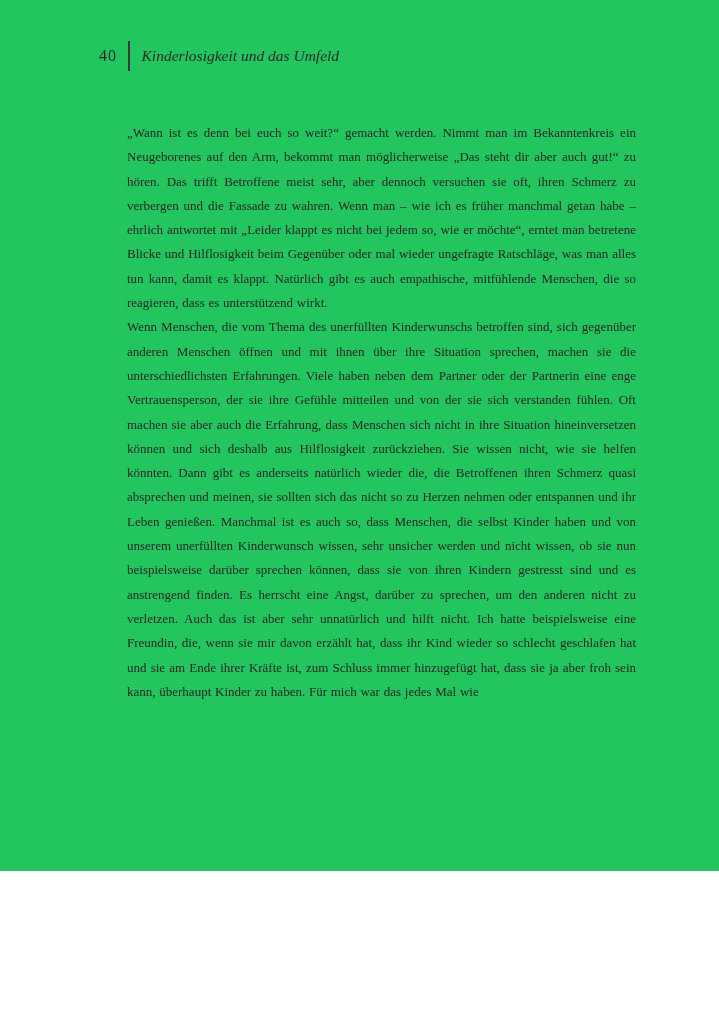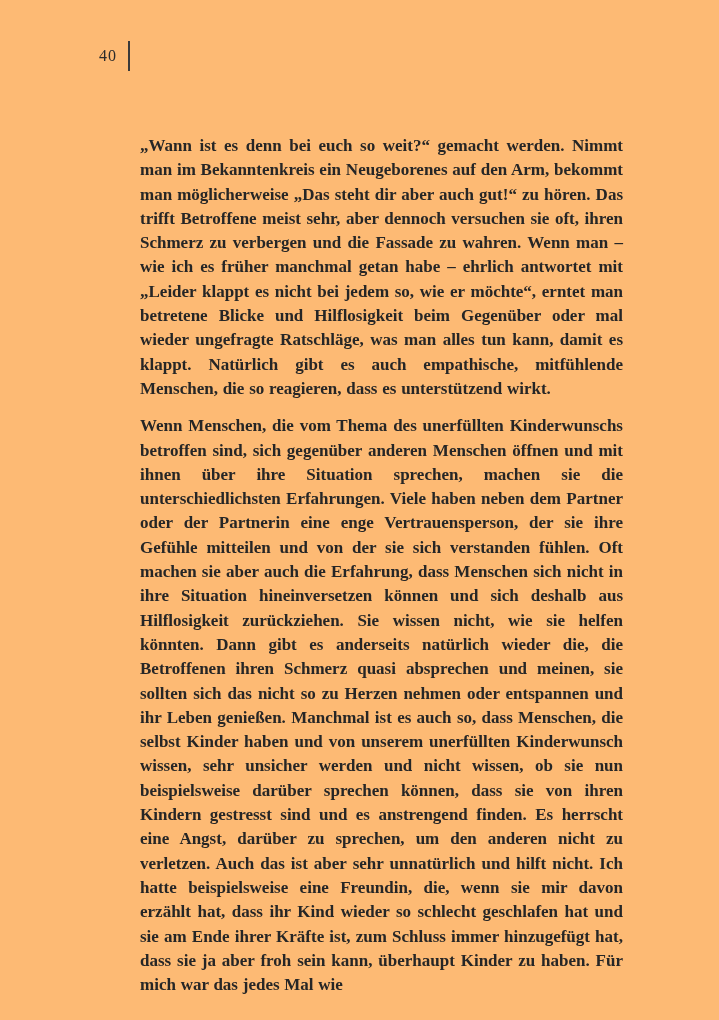--- a/index.html
+++ b/index.html
@@ -3,22 +3,22 @@
 <meta charset="utf-8">
 <style>
   html, body {
     margin: 0;
     padding: 0;
     background: #ffffff;
   }
   .page {
     position: relative;
     width: 719px;
-    height: 1020px;
-    background: #fdba74;
+    height: 871px;
+    background: #22c55e;
     font-family: "Liberation Serif", serif;
     color: #262626;
     overflow: hidden;
     box-sizing: border-box;
   }
   .page-header {
     position: absolute;
     top: 40px;
     left: 99px;
     display: flex;
@@ -45,46 +45,46 @@
     color: #2b2b2b;
     white-space: nowrap;
   }
   .body-text {
     position: absolute;
     left: 127px;
     top: 121px;
     width: 509px;
   }
   .body-text p {
-    margin: 13px;
-    font-size: 17px;
+    margin: 0;
+    font-size: 13px;
     line-height: 24.3px;
     text-align: justify;
     hyphens: auto;
     -webkit-hyphens: auto;
     word-spacing: 0.5px;
-    font-weight: bold;
   }
   .section-heading {
     font-weight: normal;
     font-size: 20.5px;
     line-height: 26px;
     margin: 34px 0 27px 0;
     color: #262626;
     letter-spacing: 0.2px;
   }
 </style>
 </head>
 <body>
 
 <div class="page">
 
   <header class="page-header">
     <span class="page-number">40</span>
     <span class="header-divider"></span>
+    <span class="running-head">Kinderlosigkeit und das Umfeld</span>
   </header>
 
   <main class="body-text">
     <p>„Wann ist es denn bei euch so weit?“ gemacht werden. Nimmt man im Bekanntenkreis ein Neugeborenes auf den Arm, bekommt man möglicherweise „Das steht dir aber auch gut!“ zu hören. Das trifft Betroffene meist sehr, aber dennoch versuchen sie oft, ihren Schmerz zu verbergen und die Fassade zu wahren. Wenn man – wie ich es früher manchmal getan habe – ehrlich antwortet mit „Leider klappt es nicht bei jedem so, wie er möchte“, erntet man betretene Blicke und Hilflosigkeit beim Gegenüber oder mal wieder ungefragte Ratschläge, was man alles tun kann, damit es klappt. Natürlich gibt es auch empathische, mitfühlende Menschen, die so reagieren, dass es unterstützend wirkt.</p>
     <p>Wenn Menschen, die vom Thema des unerfüllten Kinderwunschs betroffen sind, sich gegenüber anderen Menschen öffnen und mit ihnen über ihre Situation sprechen, machen sie die unterschiedlichsten Erfahrungen. Viele haben neben dem Partner oder der Partnerin eine enge Vertrauensperson, der sie ihre Gefühle mitteilen und von der sie sich verstanden fühlen. Oft machen sie aber auch die Erfahrung, dass Menschen sich nicht in ihre Situation hineinversetzen können und sich deshalb aus Hilflosigkeit zurückziehen. Sie wissen nicht, wie sie helfen könnten. Dann gibt es anderseits natürlich wieder die, die Betroffenen ihren Schmerz quasi absprechen und meinen, sie sollten sich das nicht so zu Herzen nehmen oder entspannen und ihr Leben genießen. Manchmal ist es auch so, dass Menschen, die selbst Kinder haben und von unserem unerfüllten Kinderwunsch wissen, sehr unsicher werden und nicht wissen, ob sie nun beispielsweise darüber sprechen können, dass sie von ihren Kindern gestresst sind und es anstrengend finden. Es herrscht eine Angst, darüber zu sprechen, um den anderen nicht zu verletzen. Auch das ist aber sehr unnatürlich und hilft nicht. Ich hatte beispielsweise eine Freundin, die, wenn sie mir davon erzählt hat, dass ihr Kind wieder so schlecht geschlafen hat und sie am Ende ihrer Kräfte ist, zum Schluss immer hinzugefügt hat, dass sie ja aber froh sein kann, überhaupt Kinder zu haben. Für mich war das jedes Mal wie</p>
   </main>
 
 </div>
 
 </body></html>

